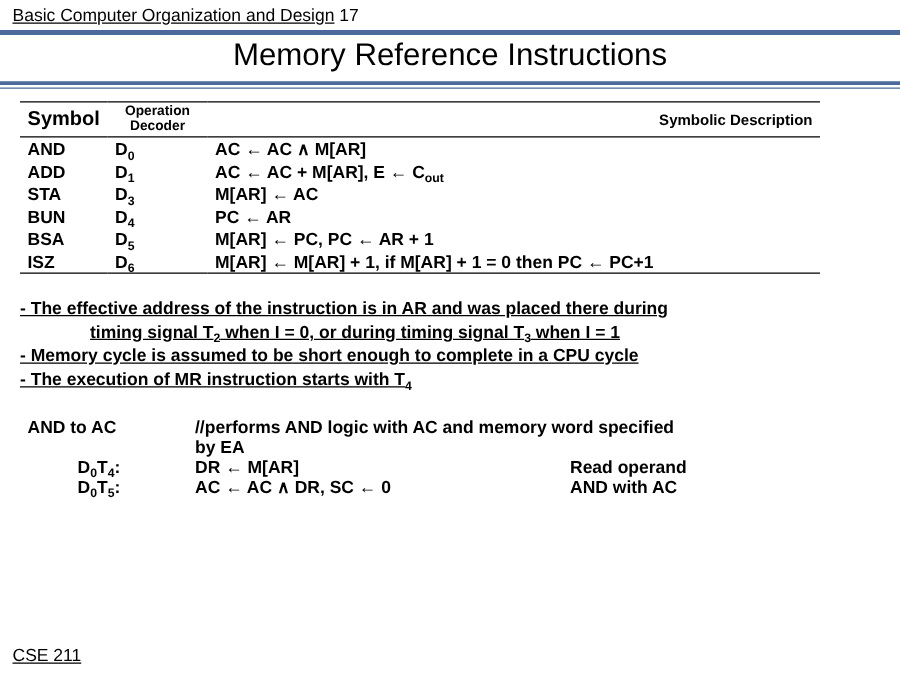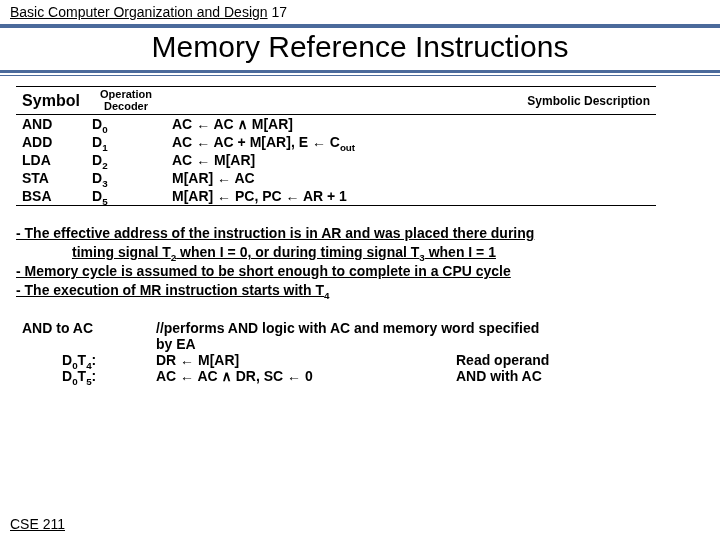--- a/index.html
+++ b/index.html
@@ -24,21 +24,21 @@
     border-bottom: 1px solid #4b6a9b;
     margin-top: 2px;
     text-align: center;
   }
   .title-inner {
     border-bottom: 3px solid #4b6a9b;
     padding: 2px 0 6px 0;
     margin-bottom: 2px;
   }
   .title-text {
-    font-size: 30px;
+    font-size: 25px;
     font-weight: normal;
   }
   .content {
     padding: 10px 16px 0 16px;
   }
   table.instr {
     border-collapse: collapse;
     width: 640px;
   }
   table.instr th {
@@ -121,33 +121,38 @@
           <td class="sym">AND</td>
           <td class="op">D<sub>0</sub></td>
           <td>AC <span class="arrow">←</span> AC ∧ M[AR]</td>
         </tr>
         <tr>
           <td class="sym">ADD</td>
           <td class="op">D<sub>1</sub></td>
           <td>AC <span class="arrow">←</span> AC + M[AR], E <span class="arrow">←</span> C<sub>out</sub></td>
         </tr>
         <tr>
-          <td class="sym">LDA</td>
-          <td class="op">D<sub>2</sub></td>
-          <td>AC <span class="arrow">←</span> M[AR]</td>
-        </tr>
-        <tr>
           <td class="sym">STA</td>
           <td class="op">D<sub>3</sub></td>
           <td>M[AR] <span class="arrow">←</span>  AC</td>
         </tr>
         <tr>
+          <td class="sym">BUN</td>
+          <td class="op">D<sub>4</sub></td>
+          <td>PC <span class="arrow">←</span> AR</td>
+        </tr>
+        <tr>
           <td class="sym">BSA</td>
           <td class="op">D<sub>5</sub></td>
           <td>M[AR] <span class="arrow">←</span> PC, PC <span class="arrow">←</span> AR + 1</td>
+        </tr>
+        <tr>
+          <td class="sym">ISZ</td>
+          <td class="op">D<sub>6</sub></td>
+          <td>M[AR] <span class="arrow">←</span> M[AR] + 1, if M[AR] + 1 = 0 then PC <span class="arrow">←</span> PC+1</td>
         </tr>
       </tbody>
   </table>
 
   <div class="notes">
     <span>- The effective address of the instruction is in AR and was placed there during</span><br>
     <span class="indent">
       <span>timing signal T</span><sub>2</sub><span> when I = 0, or during timing signal T</span><sub>3</sub><span> when I = 1</span>
     </span>
     <span>- Memory cycle is assumed to be short enough to complete in a CPU cycle</span><br>

